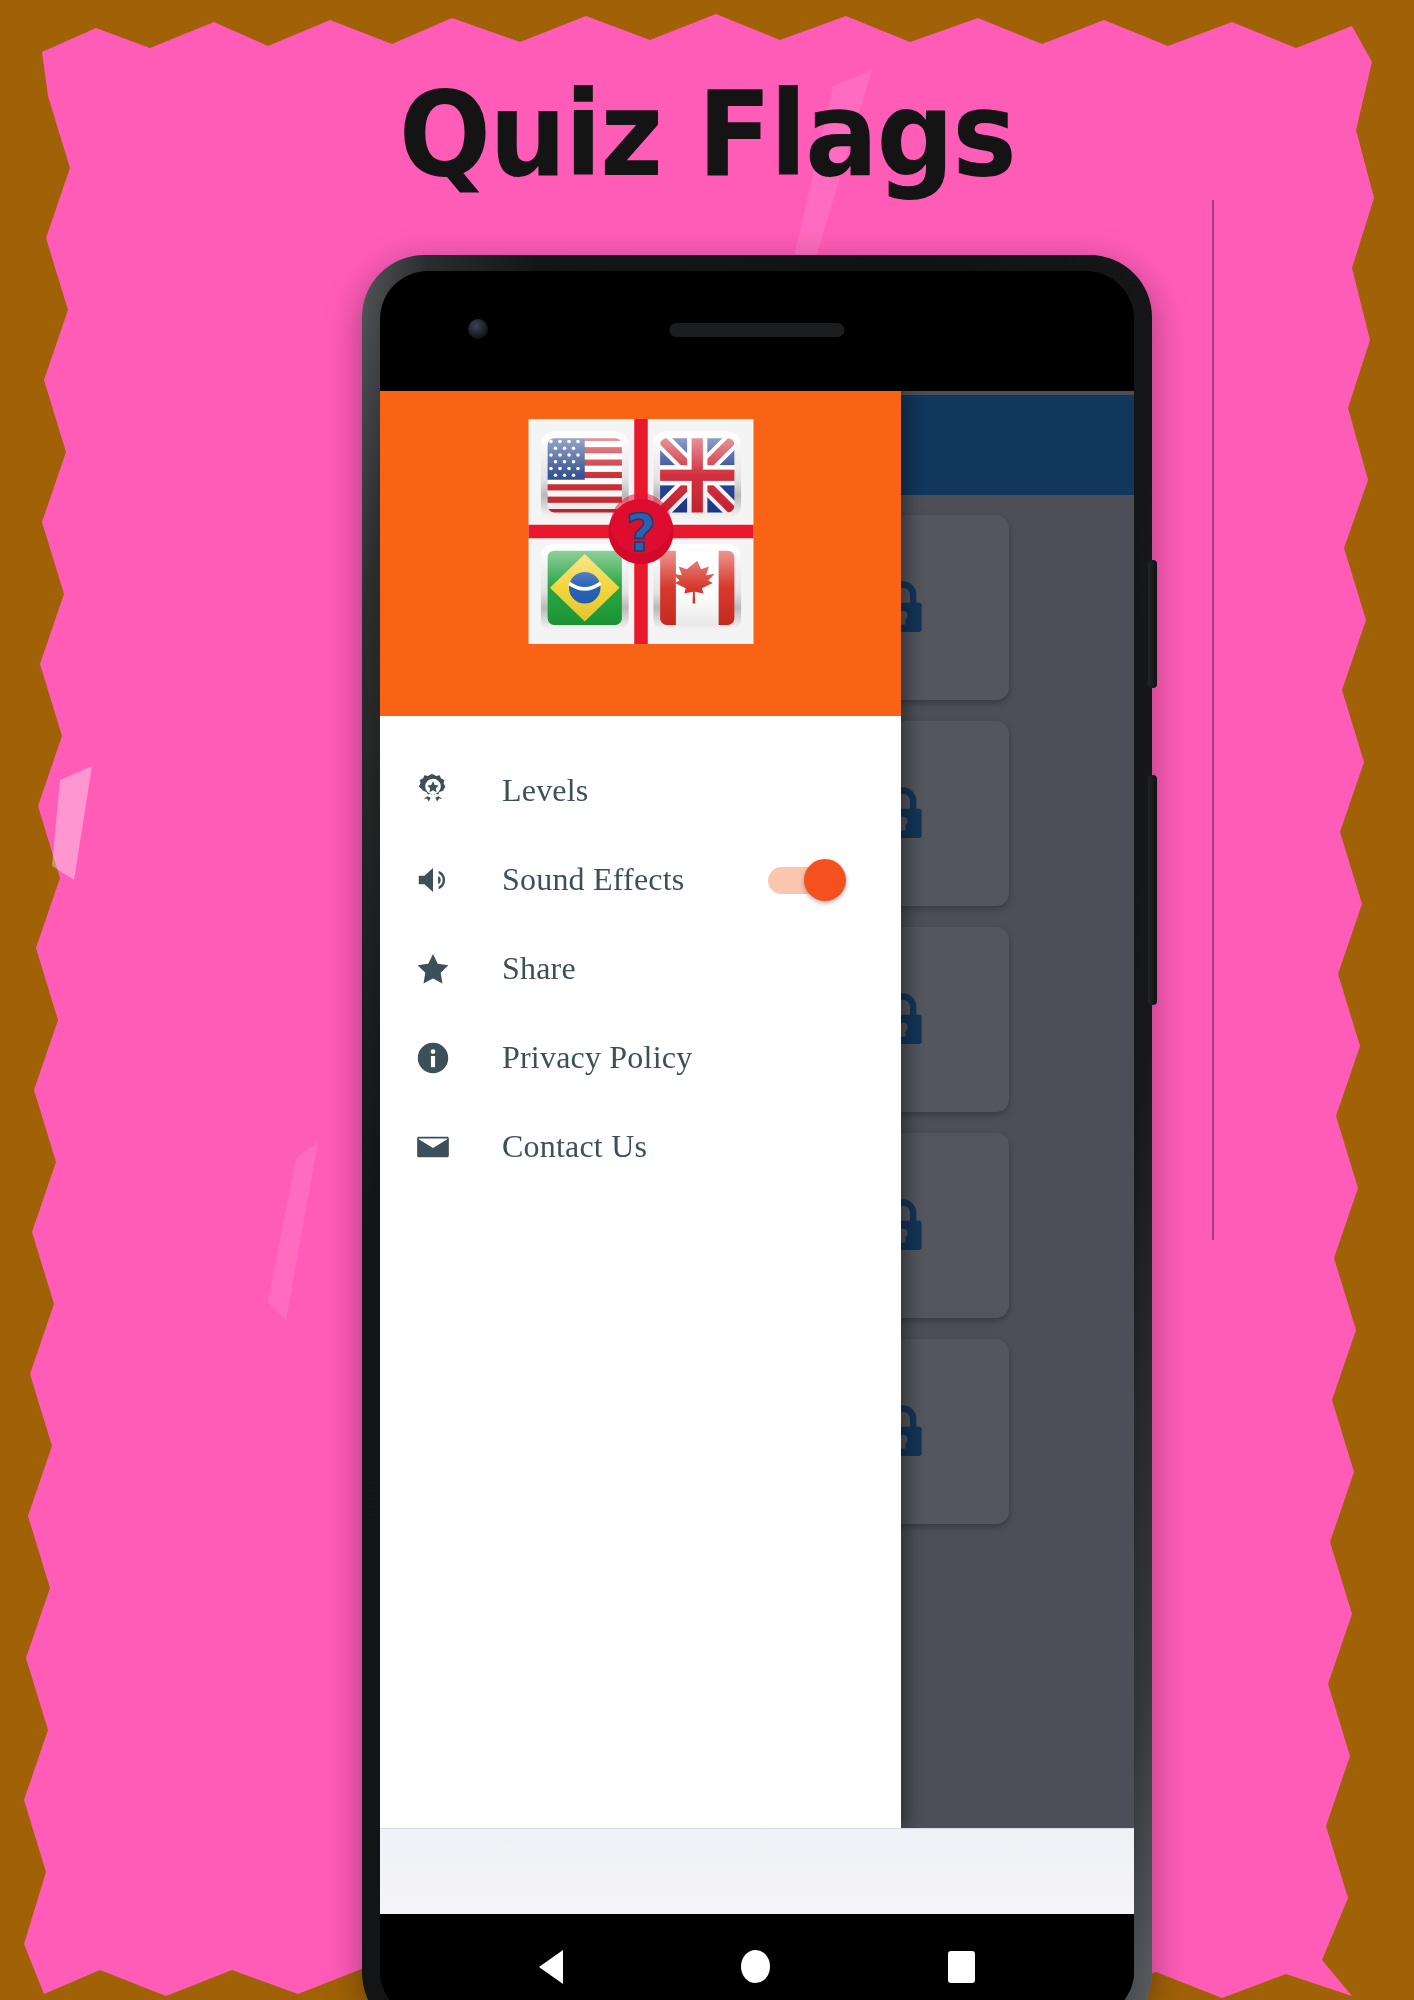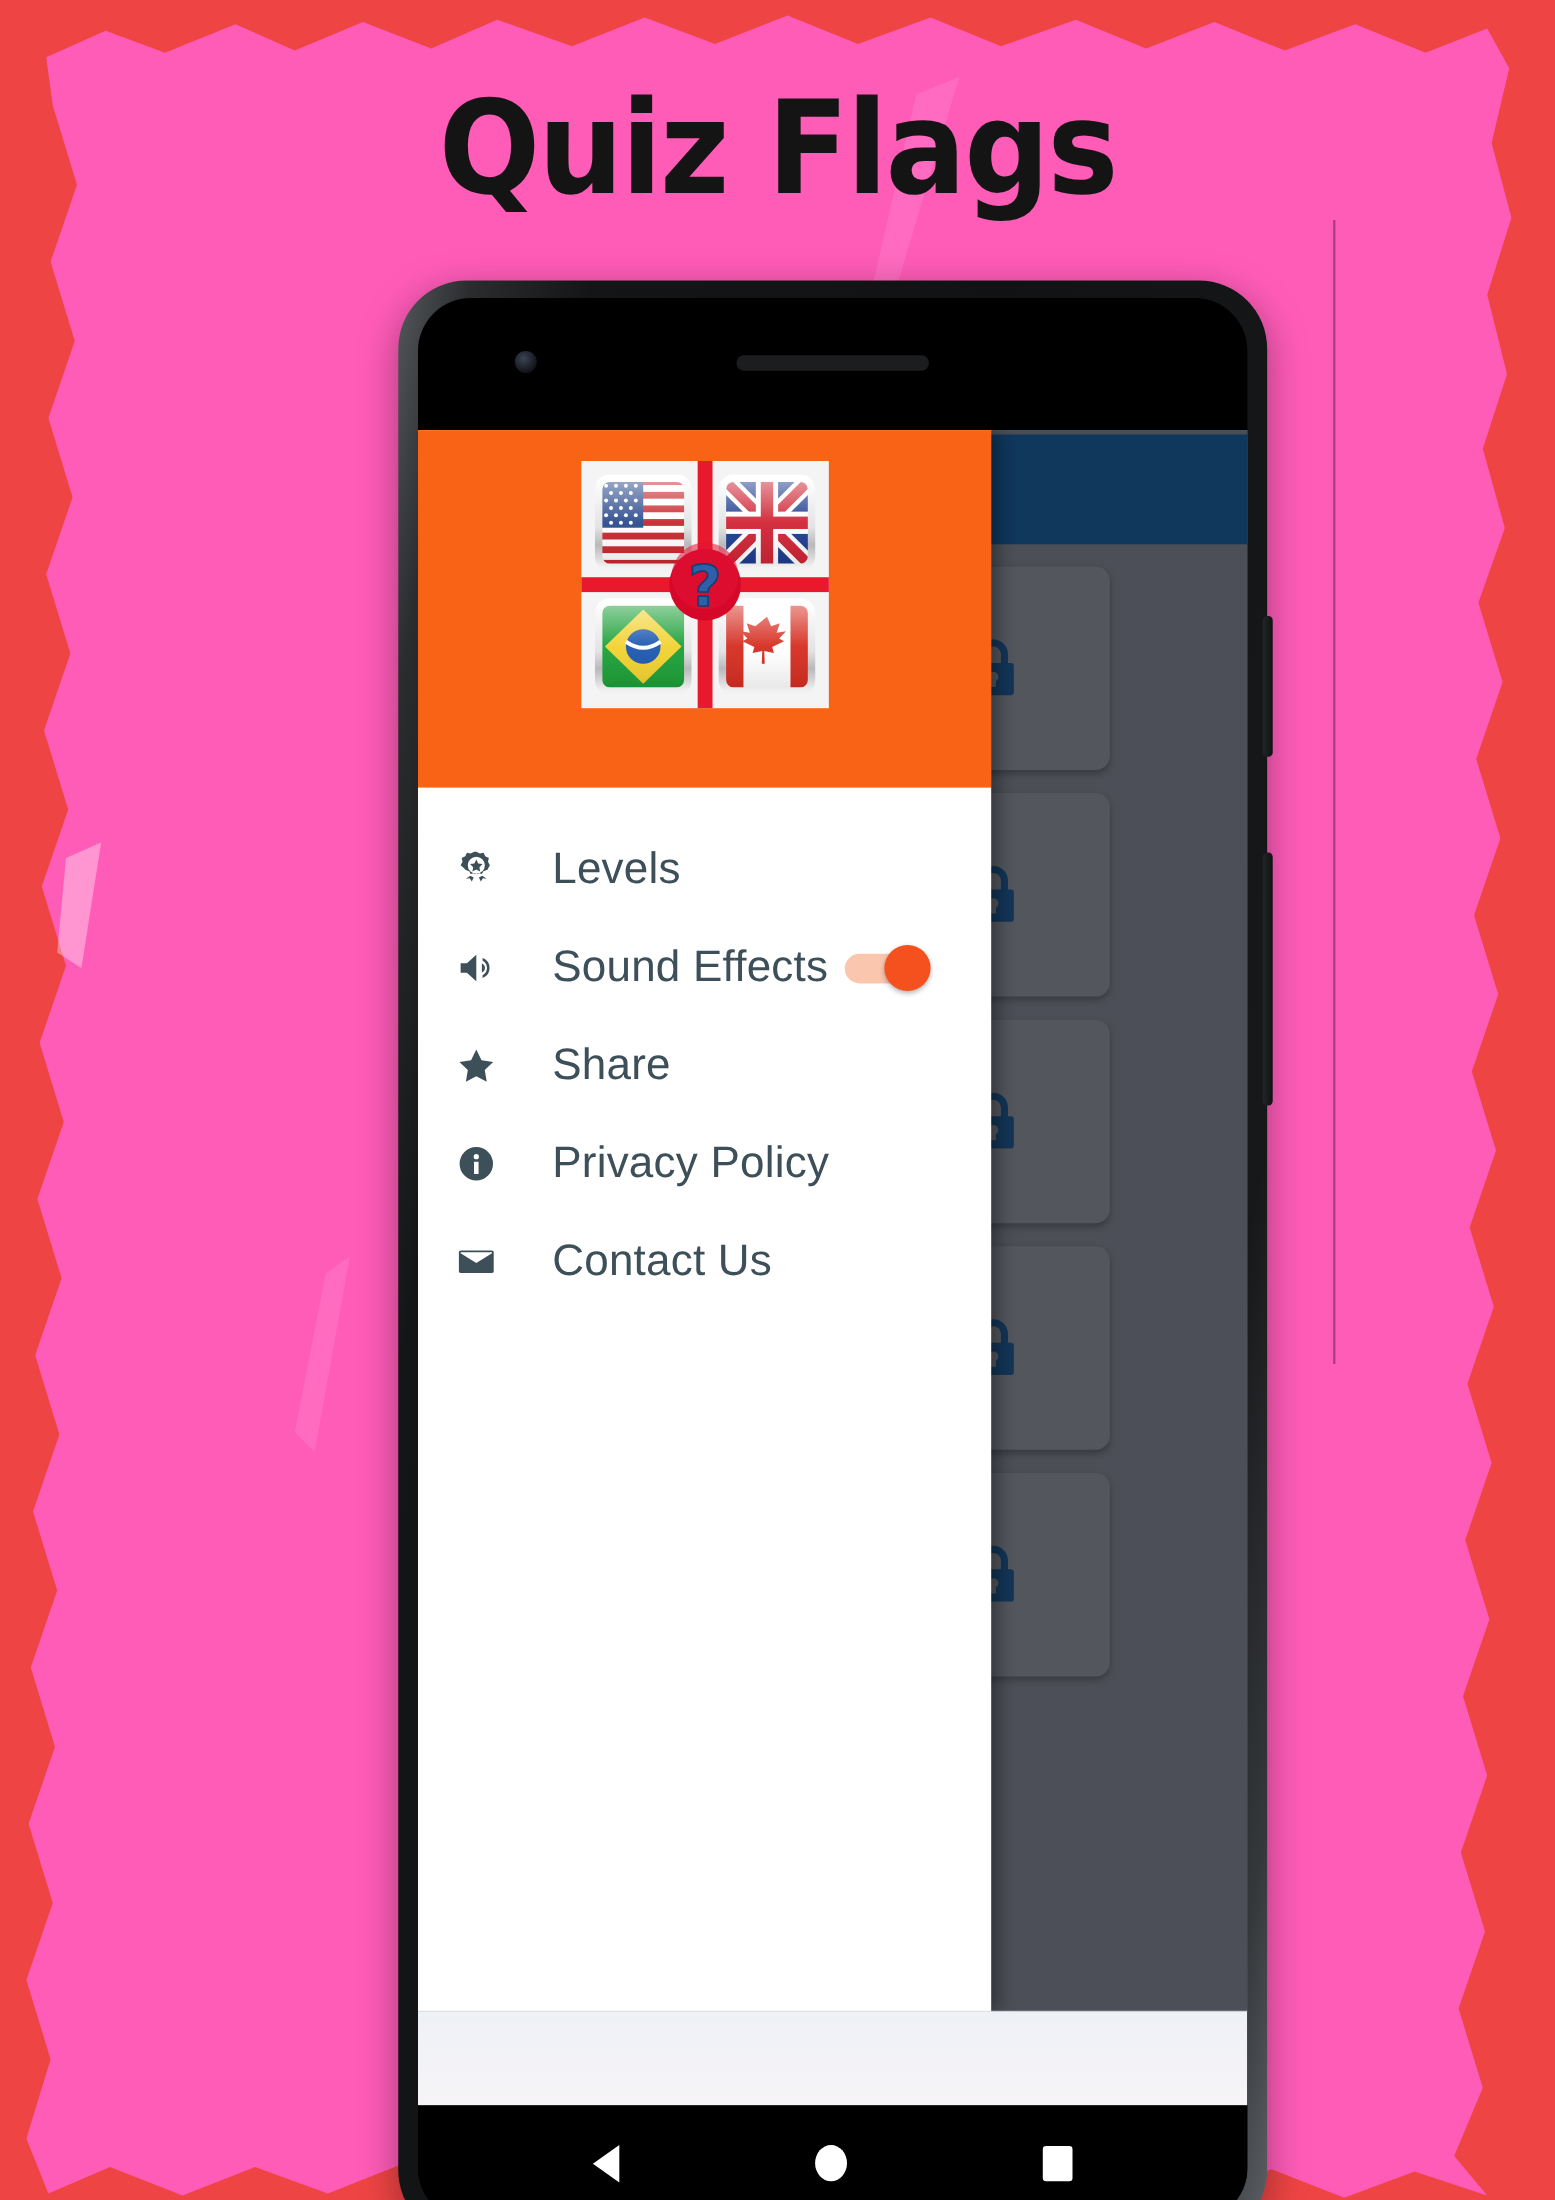--- a/index.html
+++ b/index.html
@@ -1,18 +1,18 @@
 <!DOCTYPE html>
 <html><head>
 <meta charset="utf-8">
 <style>
   html,body{margin:0;padding:0;background:#ffffff;}
   body{width:1414px;height:2000px;overflow:hidden;font-family:"Liberation Sans",sans-serif;}
 
-  .stage{position:relative;width:1414px;height:2000px;background:#ef4444;overflow:hidden;}
+  .stage{position:relative;width:1414px;height:2000px;background:#a16207;overflow:hidden;}
 
   
   .pink-bg{position:absolute;left:0;top:0;width:1414px;height:2000px;}
   .pink-bg svg{display:block;width:1414px;height:2000px;}
 
   
   .title{
     position:absolute;left:0;top:75px;width:1414px;text-align:center;
     font-family:"DejaVu Sans",sans-serif;
     font-weight:bold;font-size:118px;line-height:1.0;color:#141414;
@@ -77,21 +77,21 @@
   }
   .logo{width:228px;height:225px;margin-top:28px;}
 
   .drawer-list{flex:1 1 auto;padding-top:30px;background:#fff;}
   .d-item{
     height:89px;display:flex;align-items:center;padding:0 0 0 34px;position:relative;
   }
   .d-icon{width:60px;display:flex;align-items:center;justify-content:flex-start;flex:0 0 auto;}
   .d-icon svg{width:38px;height:38px;display:block;}
   .d-label{
-    margin-left:28px;font-size:40px;color:#3d5059;font-family:Liberation Sans, sans-serif;
+    margin-left:28px;font-size:32px;color:#3d5059;font-family:Liberation Serif, serif;
     white-space:nowrap;letter-spacing:.2px;
   }
   .d-toggle{position:absolute;right:55px;top:50%;transform:translateY(-50%);
     width:78px;height:34px;display:block;}
   .tog-track{position:absolute;left:0;top:4px;width:60px;height:27px;border-radius:14px;background:#fbc6ae;}
   .tog-thumb{position:absolute;left:36px;top:0;width:42px;height:42px;margin-top:-4px;border-radius:50%;
     background:#f4511e;box-shadow:0 2px 5px rgba(0,0,0,.30);}
 
   
   .adbar{position:absolute;left:0;right:0;bottom:105px;height:85px;

